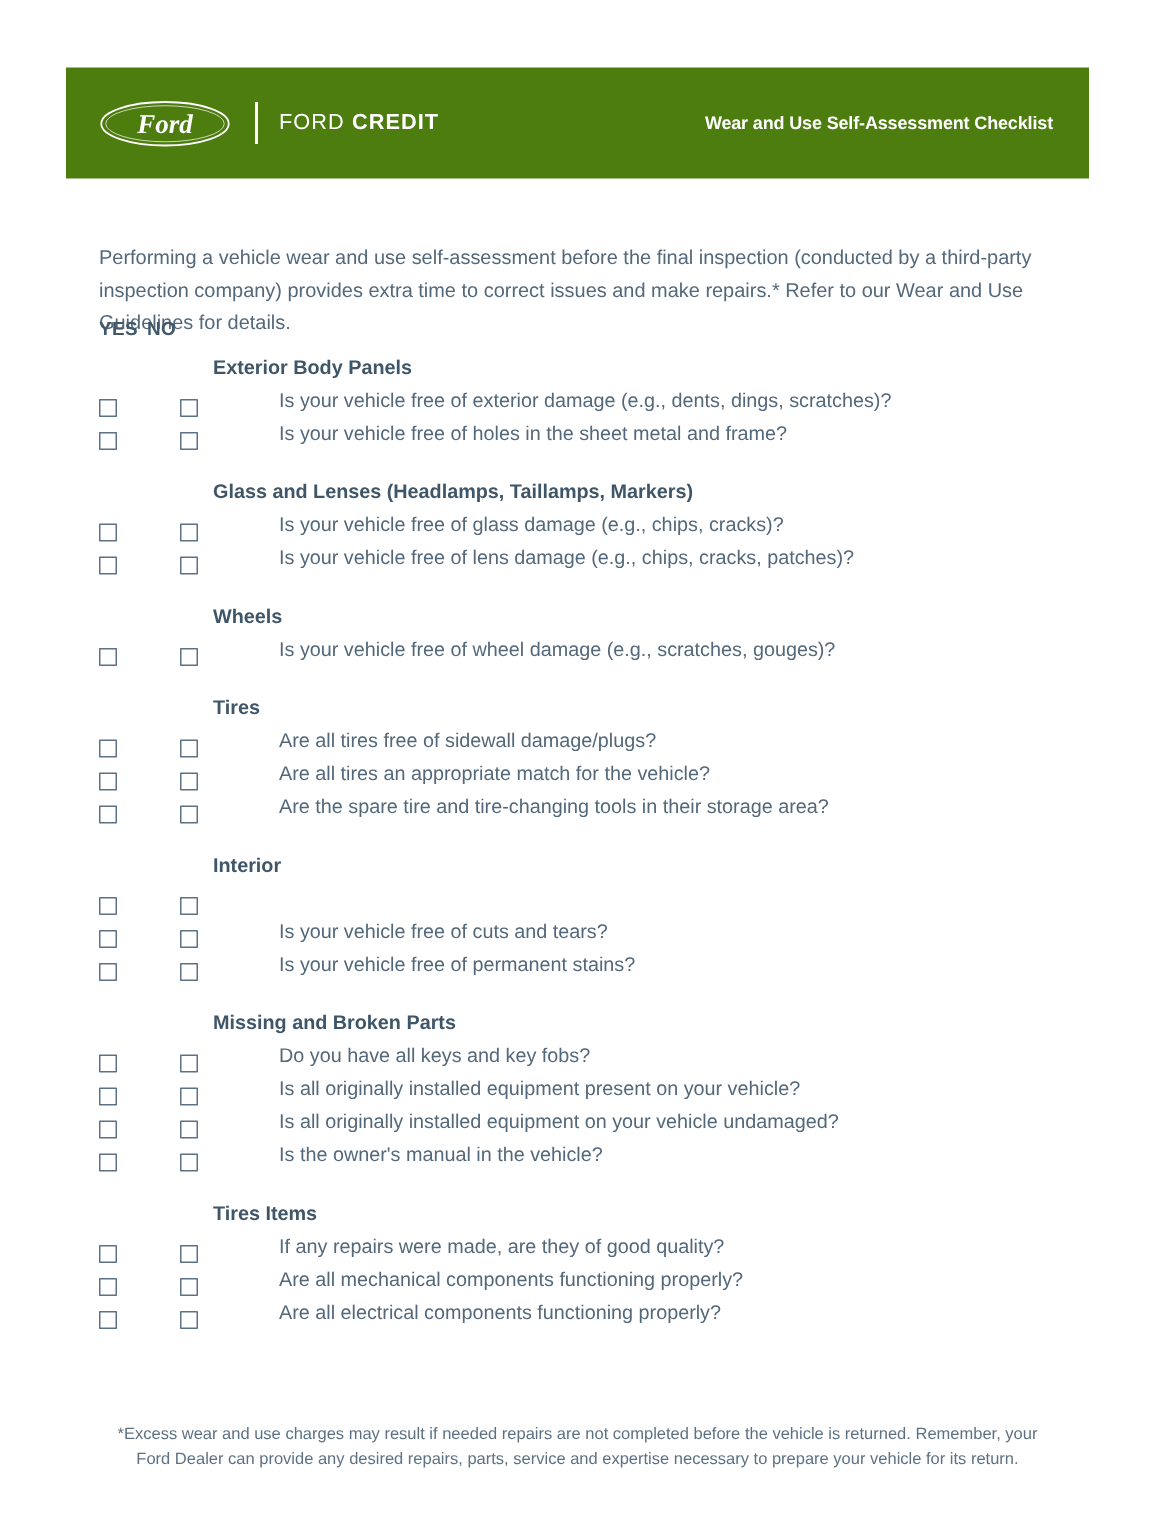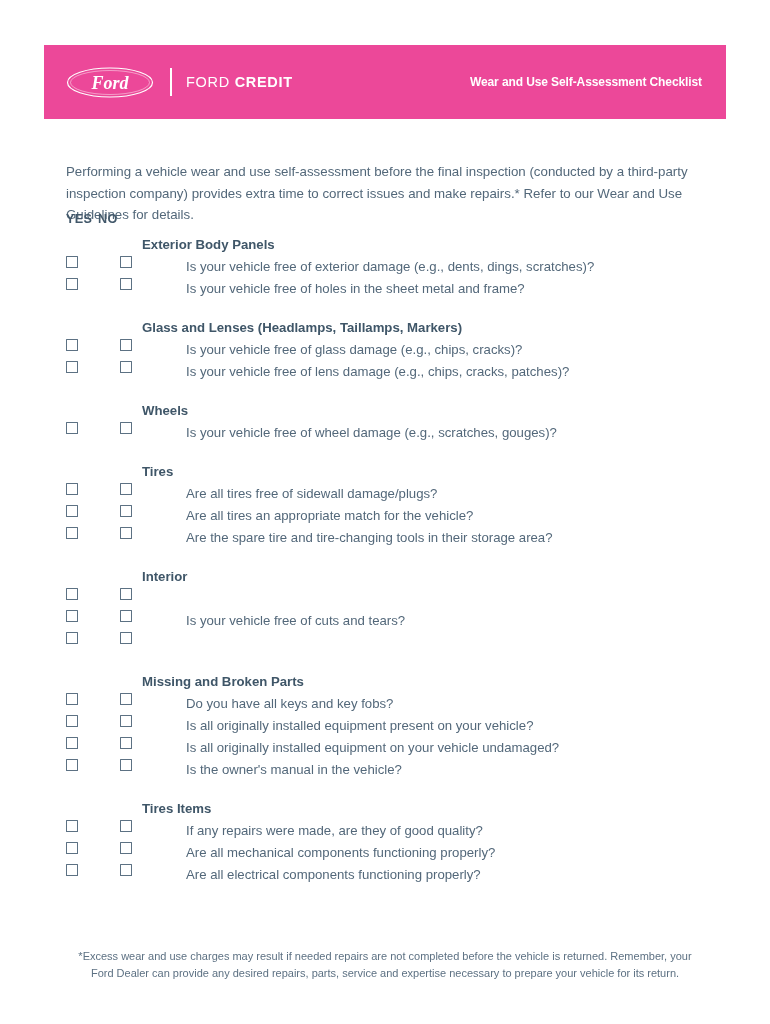--- a/index.html
+++ b/index.html
@@ -24,21 +24,21 @@
     background: #ffffff;
   }
 
   
   .header-bar {
     position: absolute;
     left: 44px;
     top: 45px;
     width: 682px;
     height: 74px;
-    background: #ec4899;
+    background: #4d7c0f;
     display: flex;
     align-items: center;
   }
 
   .brand-block {
     display: flex;
     align-items: center;
     margin-left: 22px;
     flex: 0 0 auto;
   }
@@ -121,21 +121,21 @@
     font-weight: 700;
     color: #3f5668;
     margin-left: 76px;
     line-height: 22px;
     height: 22px;
     white-space: nowrap;
   }
 
   .row {
     display: flex;
-    align-items: flex-start;
+    align-items: flex-end;
     height: 22px;
     gap: 22px;
   }
 
   .cell-yes, .cell-no {
     flex: 0 0 auto;
     display: flex;
     align-items: center;
   }
   .cell-yes { width: 32px; }
@@ -304,20 +304,21 @@
             </div>
             <div class="q-text">Is your vehicle free of cuts and tears?</div>
           </div>
           <div class="row">
             <div class="cell-yes">
               <span class="checkbox" role="checkbox" aria-checked="false"></span>
             </div>
             <div class="cell-no">
               <span class="checkbox" role="checkbox" aria-checked="false"></span>
             </div>
+            <div class="q-text">Is your vehicle free of permanent stains?</div>
           </div>
         </div>
         <div class="section spaced">
           <div class="section-title">Missing and Broken Parts</div>
           <div class="row">
             <div class="cell-yes">
               <span class="checkbox" role="checkbox" aria-checked="false"></span>
             </div>
             <div class="cell-no">
               <span class="checkbox" role="checkbox" aria-checked="false"></span>

